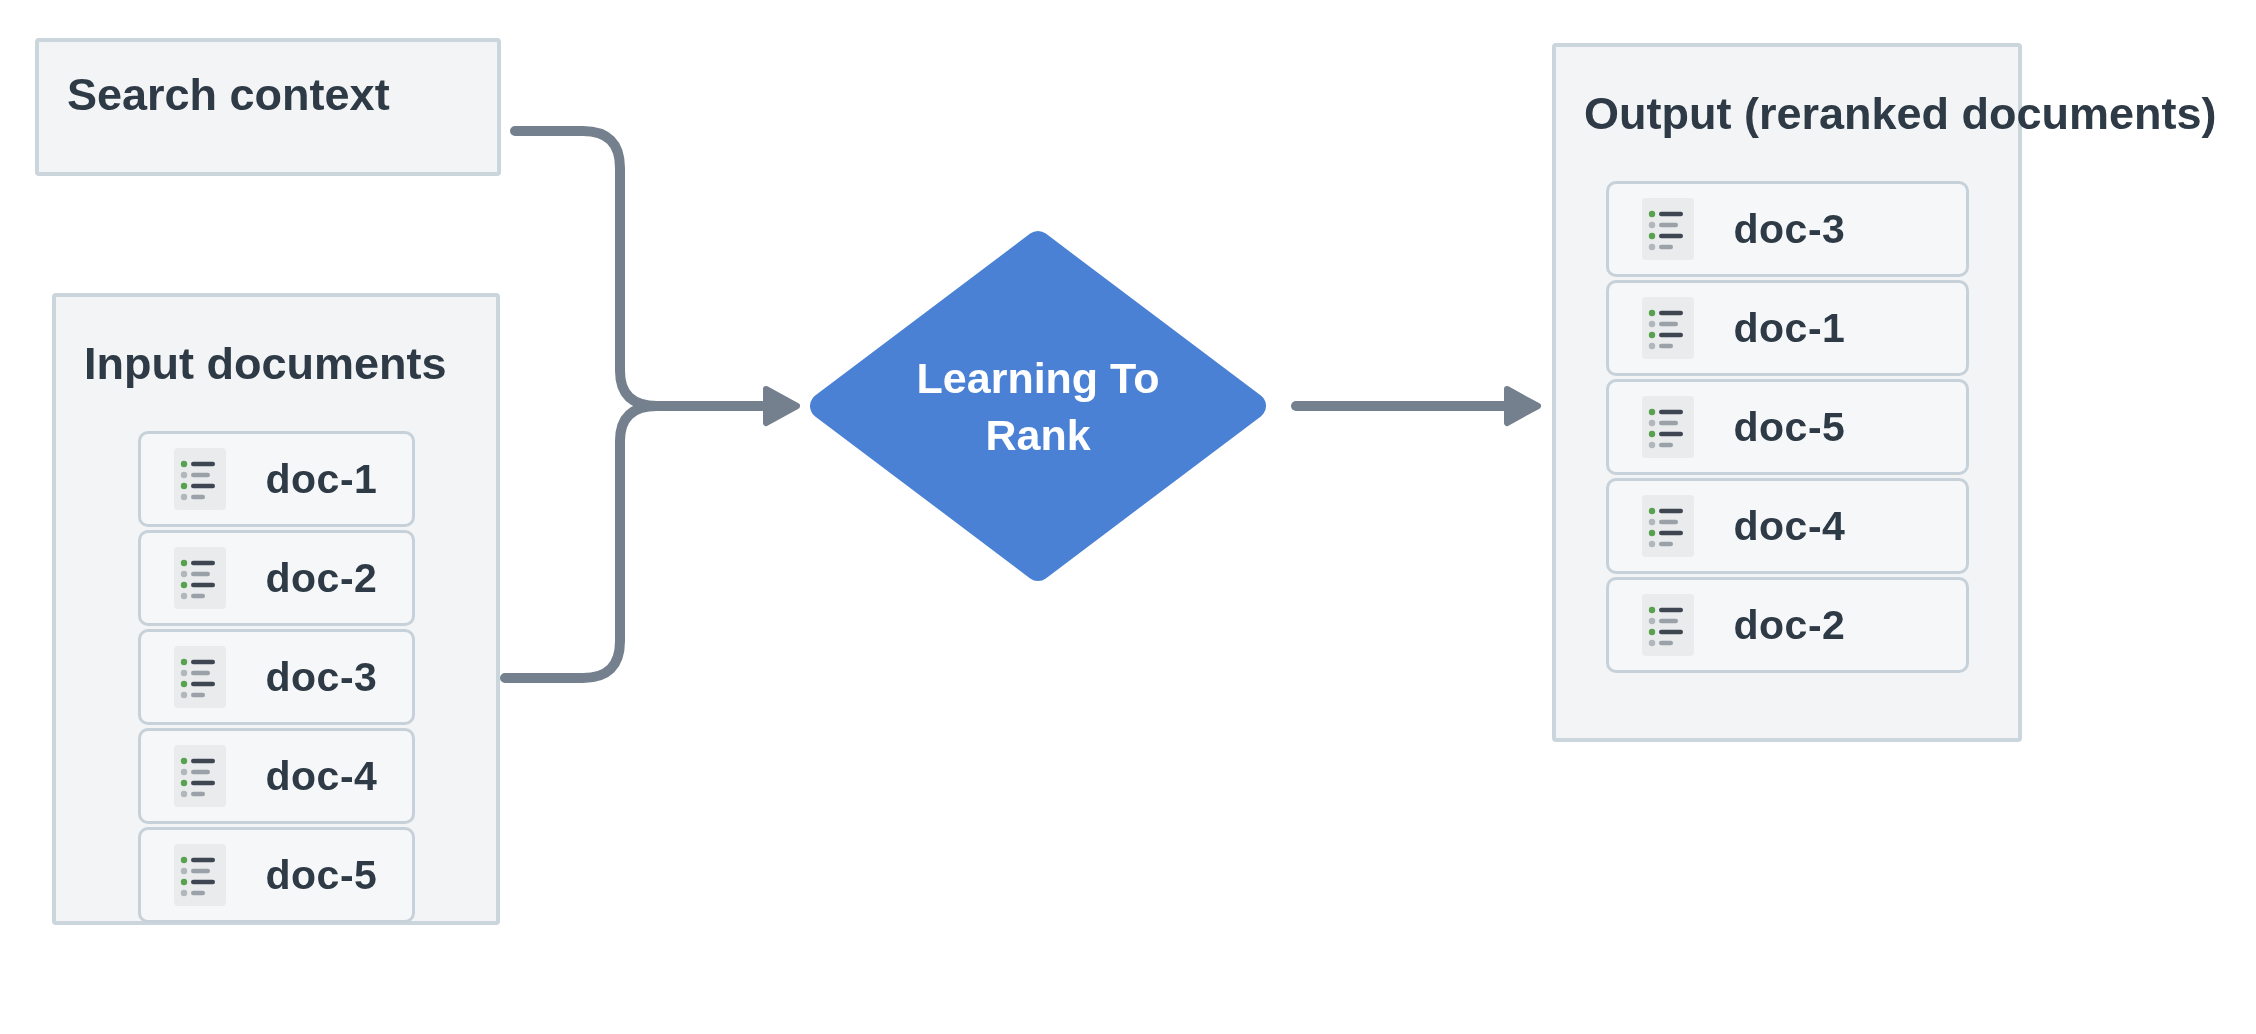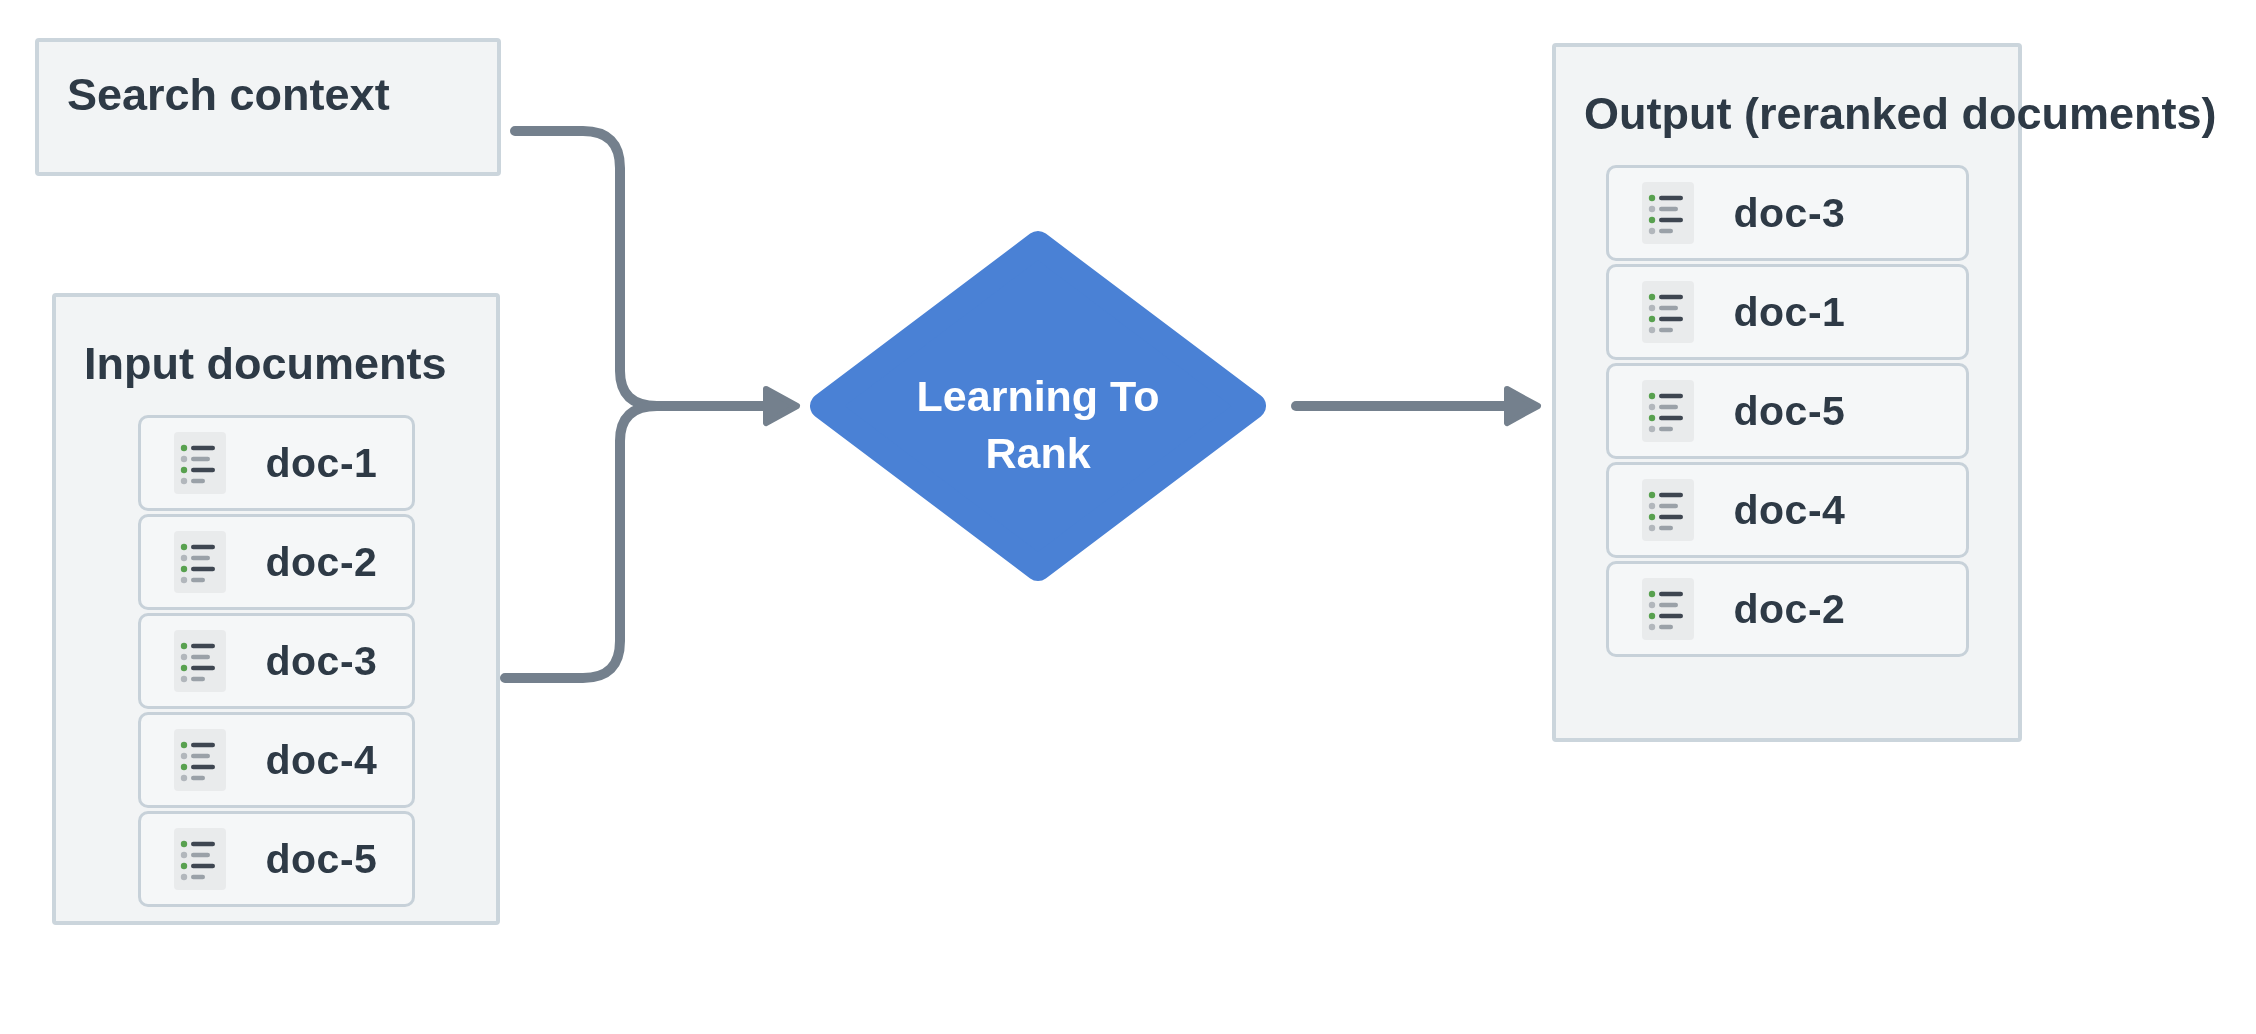--- a/index.html
+++ b/index.html
@@ -72,21 +72,21 @@
   .output-panel { left: 1552px; top: 43px; width: 470px; height: 699px; }
   .input-panel h2, .output-panel h2 { padding-top: 40px; }
   .query-line {
     font-size: 43px;
     line-height: 50px;
     font-weight: 400;
     color: var(--text-dark);
     margin: 24px 0 0 28px;
   }
   .doc-list {
-    margin: 24px auto 0;
+    margin: 40px auto 0;
     display: flex;
     flex-direction: column;
     gap: 3px;
   }
   .input-panel .doc-list { width: 277px; }
   .output-panel .doc-list { width: 363px; }
   .doc-item {
     height: 96px;
     background: var(--item-bg);
     border: 3px solid var(--item-border);
@@ -104,21 +104,21 @@
   .doc-icon .dot-gray { fill: var(--icon-dot-gray); }
   .doc-label {
     font-size: 41px;
     font-weight: 700;
     color: var(--text-dark);
     letter-spacing: 0.5px;
   }
   .diamond-label {
     position: absolute;
     left: 873px;
-    top: 368px;
+    top: 350px;
     width: 330px;
     text-align: center;
     color: #ffffff;
     font-size: 43px;
     font-weight: 700;
     line-height: 57px;
   }
 </style>
 </head>
 <body>

